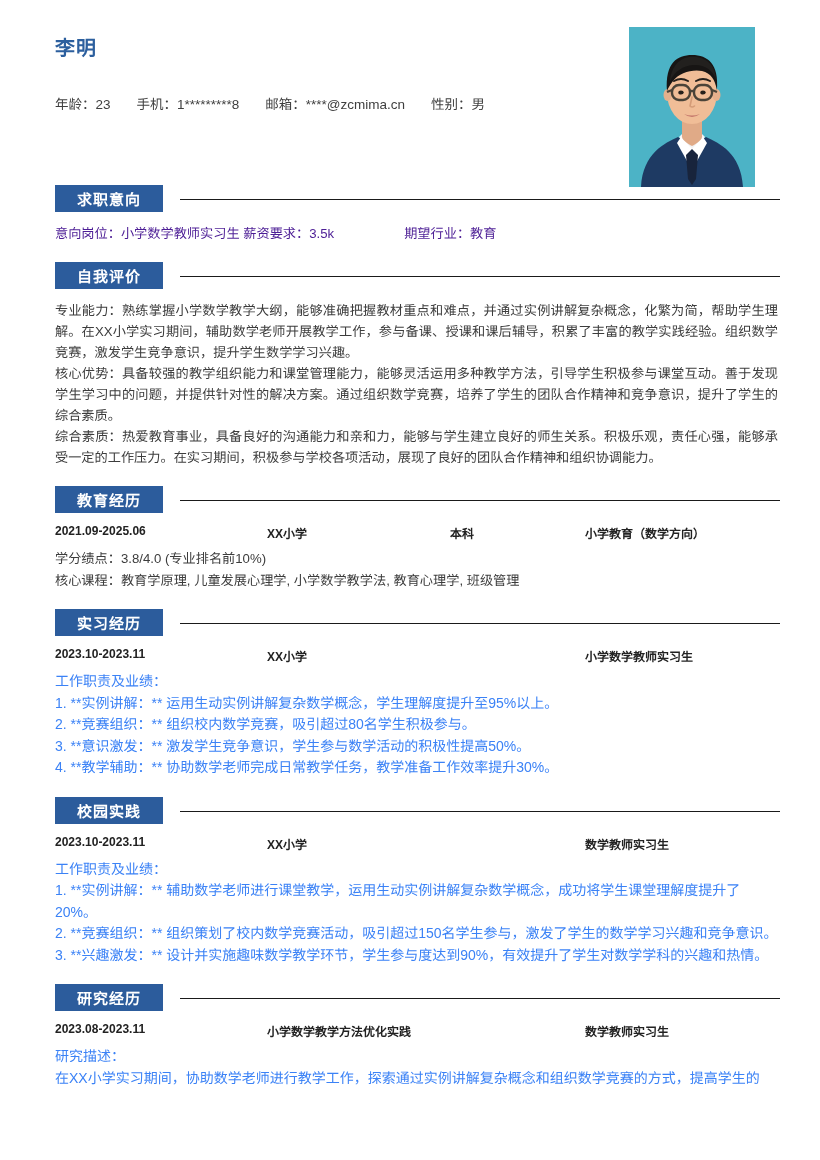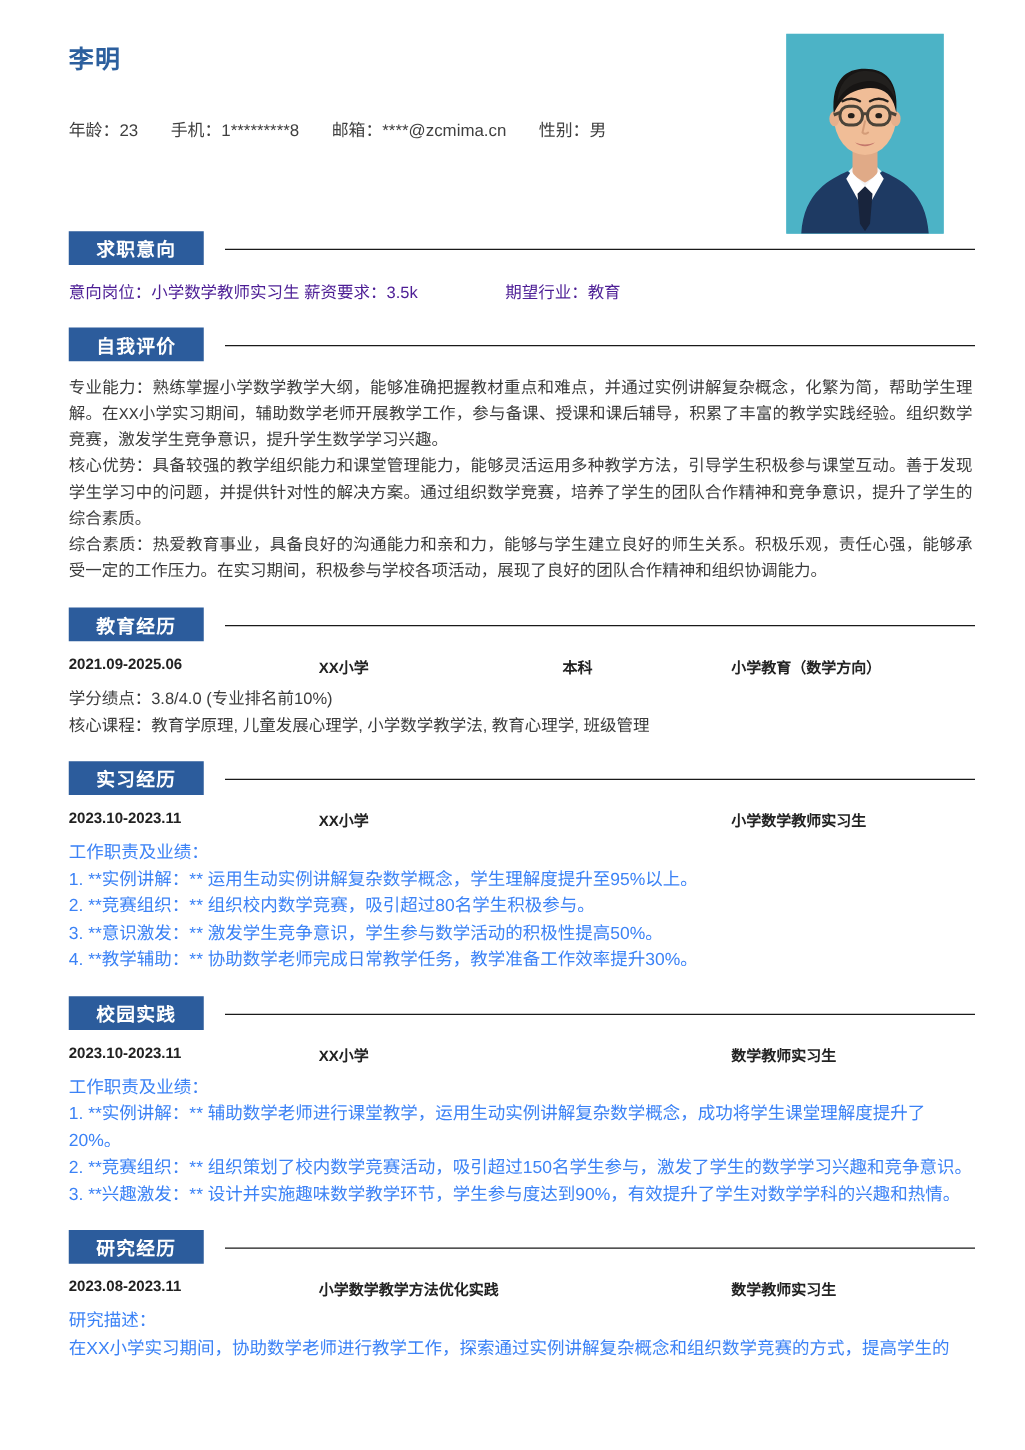--- a/index.html
+++ b/index.html
@@ -98,21 +98,20 @@
   }
 
   
   .body-text {
     font-size: 13.2px;
     line-height: 21px;
     color: #3c3c3c;
     margin: 0 0 0 15px;
     padding-right: 2px;
     text-align: justify;
-    font-family: Liberation Mono, monospace;
   }
   .body-text p { margin: 0; }
 
   .meta-line {
     font-size: 13.2px;
     line-height: 21px;
     color: #4c1d95;
     margin-left: 15px;
     white-space: nowrap;
   }
@@ -123,21 +122,21 @@
     position: relative;
     height: 24px;
     margin-left: 15px;
     font-size: 12px;
     font-weight: bold;
     color: #222222;
     white-space: nowrap;
   }
   .entry-row span { position: absolute; top: 0; }
   .col-date  { left: 0px; }
-  .col-org   { left: 200px; }
+  .col-org   { left: 212px; }
   .col-deg   { left: 395px; }
   .col-major { left: 530px; }
   .col-role  { left: 530px; }
 
   .sub-lines {
     margin-left: 15px;
     font-size: 13.2px;
     line-height: 21.5px;
     color: #3c3c3c;
   }

